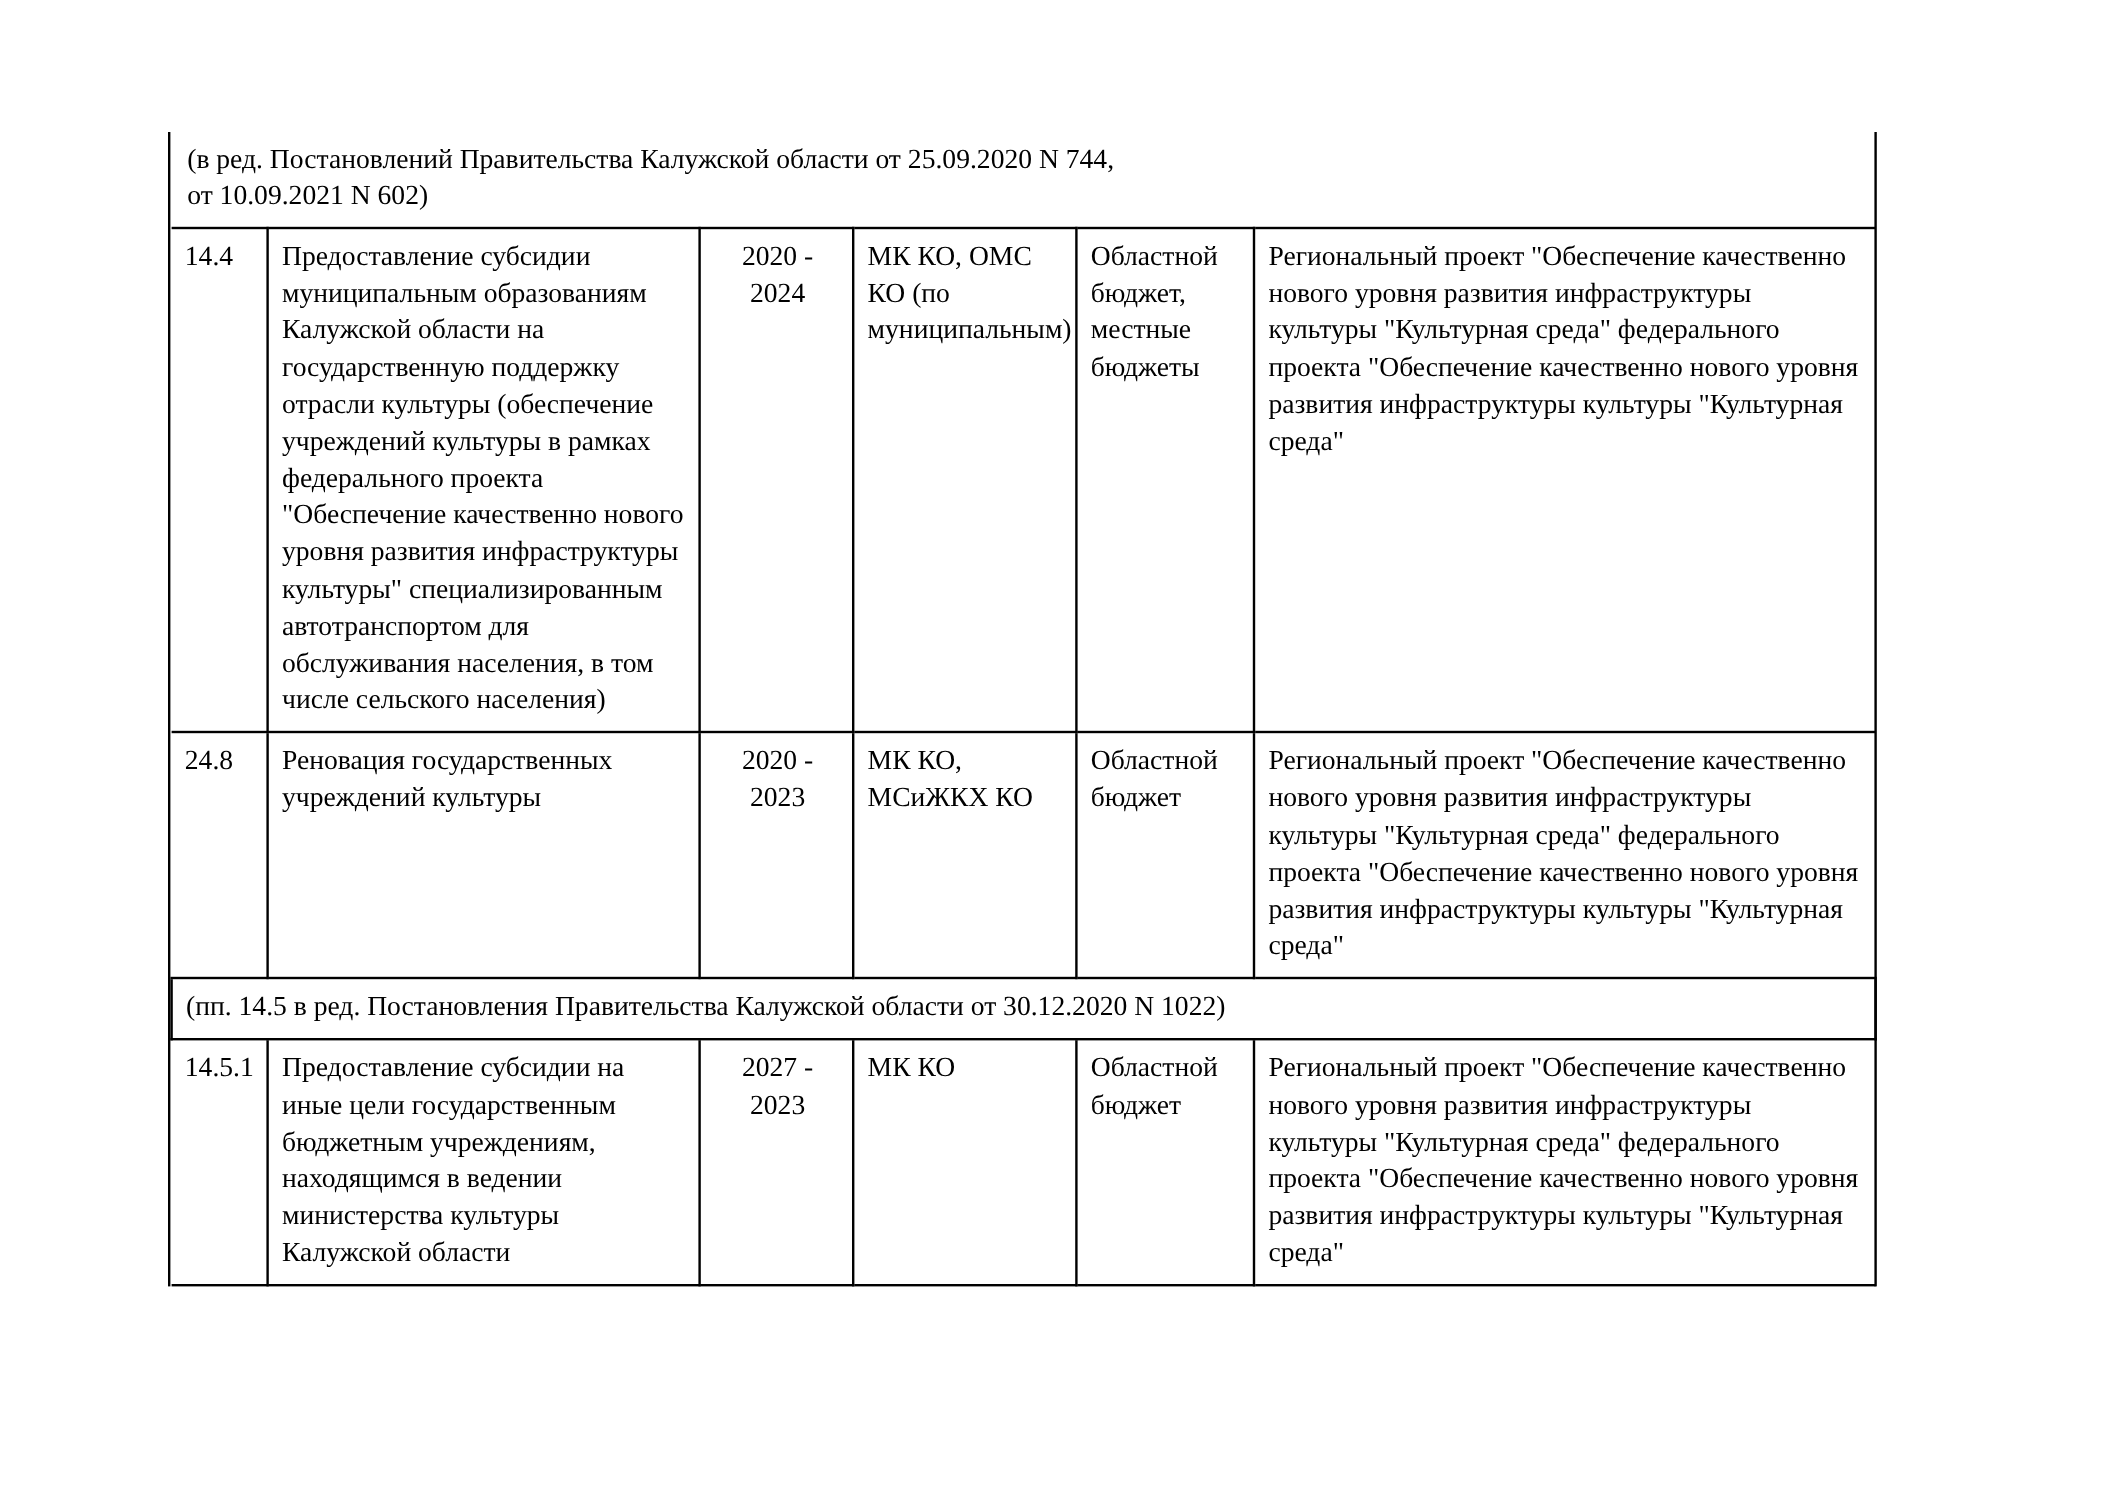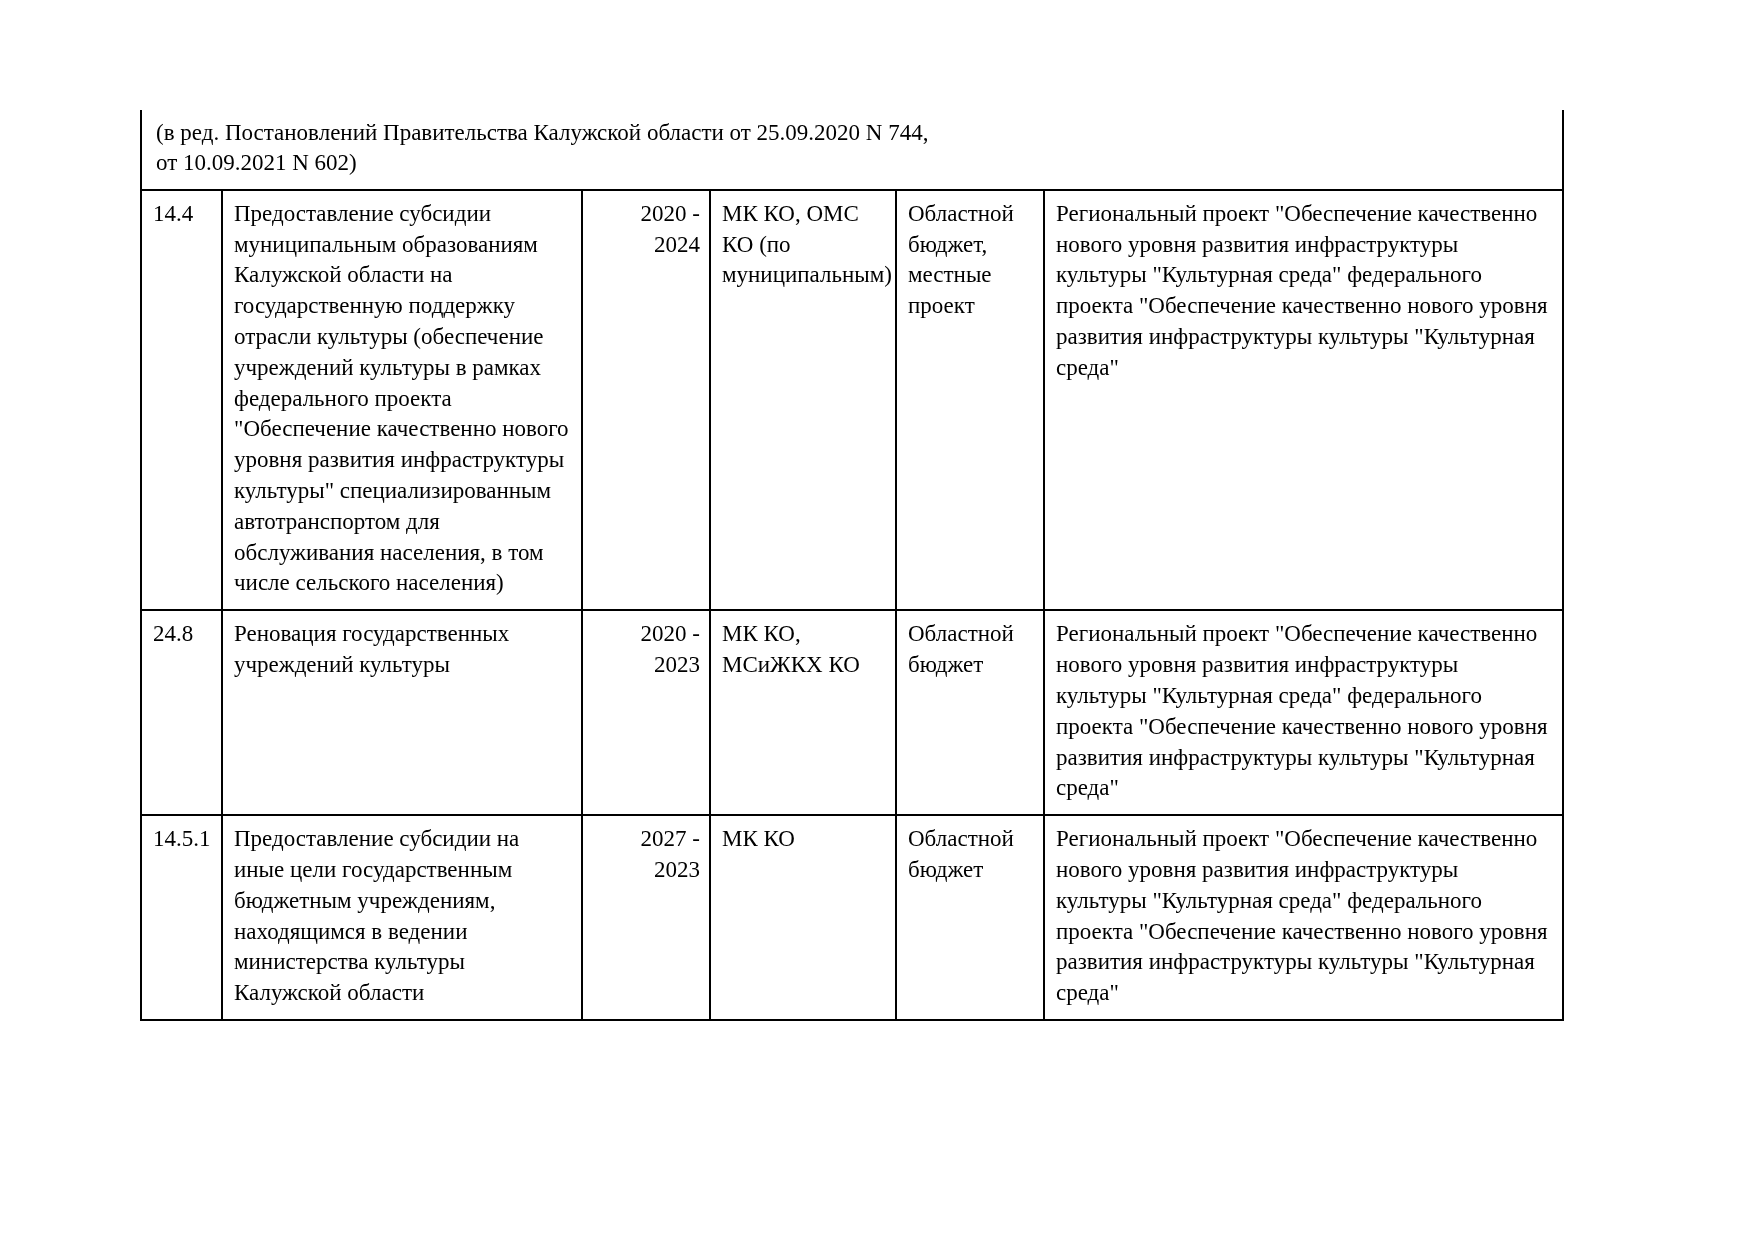--- a/index.html
+++ b/index.html
@@ -53,21 +53,21 @@
     line-height: 1.34;
     padding: 8px 9px 10px 11px;
     box-sizing: border-box;
     white-space: pre-wrap;
   }
   
   table.grid td.edge-left { border-left: none; }
   table.grid td.edge-right { border-right: none; }
   td.c-num  { width: 80px;  text-align: left; }
   td.c-name { width: 360px; }
-  td.c-term { width: 128px; text-align: right; }
+  td.c-term { width: 128px; text-align: center; }
   td.c-exec { width: 186px; }
   td.c-src  { width: 148px; }
   td.c-proj { width: 518px; }
   .note-row td {
     border-left: none;
     border-right: none;
     padding: 9px 10px 11px 14px;
     text-align: left;
   }
 </style>
@@ -82,33 +82,36 @@
 от 10.09.2021 N 602)</div>
     </div>
 
     <table class="grid">
       <tbody>
         <tr>
           <td class="c-num edge-left">14.4</td>
           <td class="c-name">Предоставление субсидии муниципальным образованиям Калужской области на государственную поддержку отрасли культуры (обеспечение учреждений культуры в рамках федерального проекта "Обеспечение качественно нового уровня развития инфраструктуры культуры" специализированным автотранспортом для обслуживания населения, в том числе сельского населения)</td>
           <td class="c-term">2020 - 2024</td>
           <td class="c-exec">МК КО, ОМС КО (по муниципальным)</td>
-          <td class="c-src">Областной бюджет, местные проект</td>
+          <td class="c-src">Областной бюджет, местные бюджеты</td>
           <td class="c-proj edge-right">Региональный проект "Обеспечение качественно нового уровня развития инфраструктуры культуры "Культурная среда" федерального проекта "Обеспечение качественно нового уровня развития инфраструктуры культуры "Культурная среда"</td>
         </tr>
 
         <tr>
           <td class="c-num edge-left">24.8</td>
           <td class="c-name">Реновация государственных учреждений культуры</td>
           <td class="c-term">2020 - 2023</td>
           <td class="c-exec">МК КО, МСиЖКХ КО</td>
           <td class="c-src">Областной бюджет</td>
           <td class="c-proj edge-right">Региональный проект "Обеспечение качественно нового уровня развития инфраструктуры культуры "Культурная среда" федерального проекта "Обеспечение качественно нового уровня развития инфраструктуры культуры "Культурная среда"</td>
         </tr>
 
+        <tr class="note-row">
+          <td colspan="6">(пп. 14.5 в ред. Постановления Правительства Калужской области от 30.12.2020 N 1022)</td>
+        </tr>
 
         <tr>
           <td class="c-num edge-left">14.5.1</td>
           <td class="c-name">Предоставление субсидии на иные цели государственным бюджетным учреждениям, находящимся в ведении министерства культуры Калужской области</td>
           <td class="c-term">2027 - 2023</td>
           <td class="c-exec">МК КО</td>
           <td class="c-src">Областной бюджет</td>
           <td class="c-proj edge-right">Региональный проект "Обеспечение качественно нового уровня развития инфраструктуры культуры "Культурная среда" федерального проекта "Обеспечение качественно нового уровня развития инфраструктуры культуры "Культурная среда"</td>
         </tr>
       </tbody>

